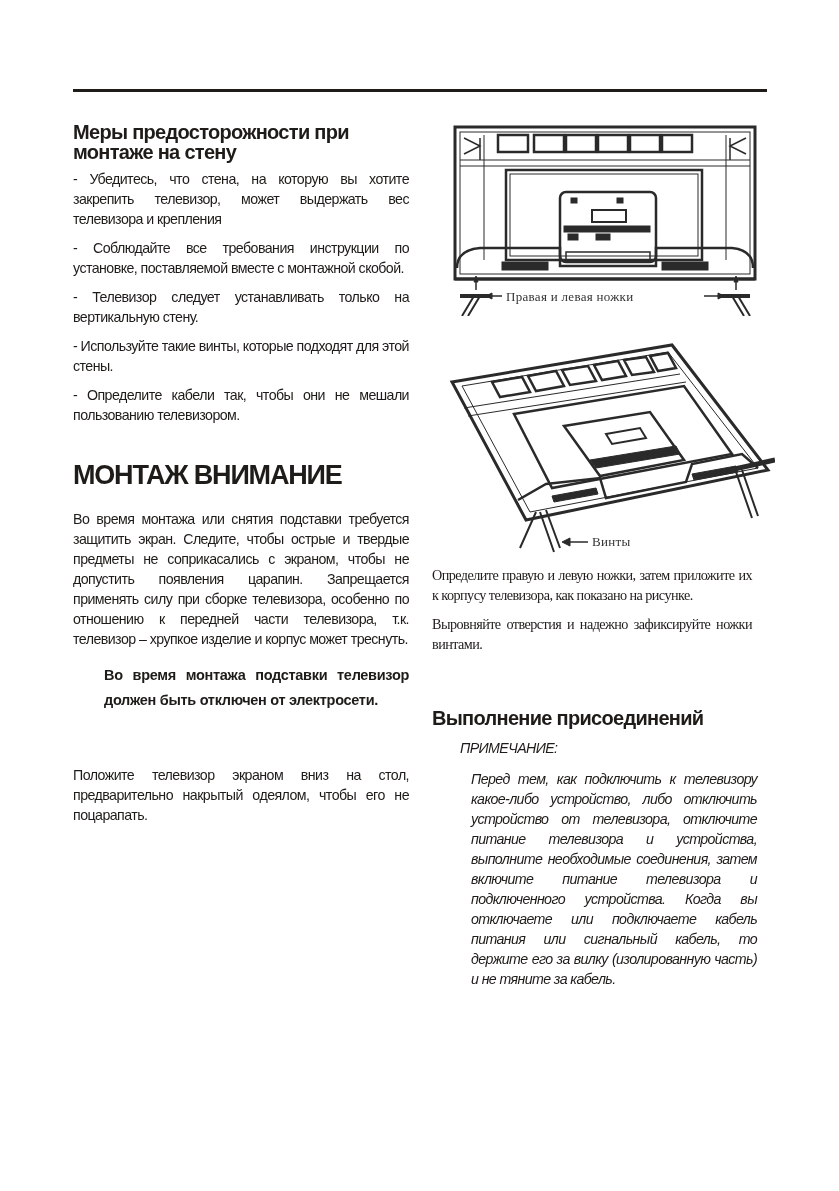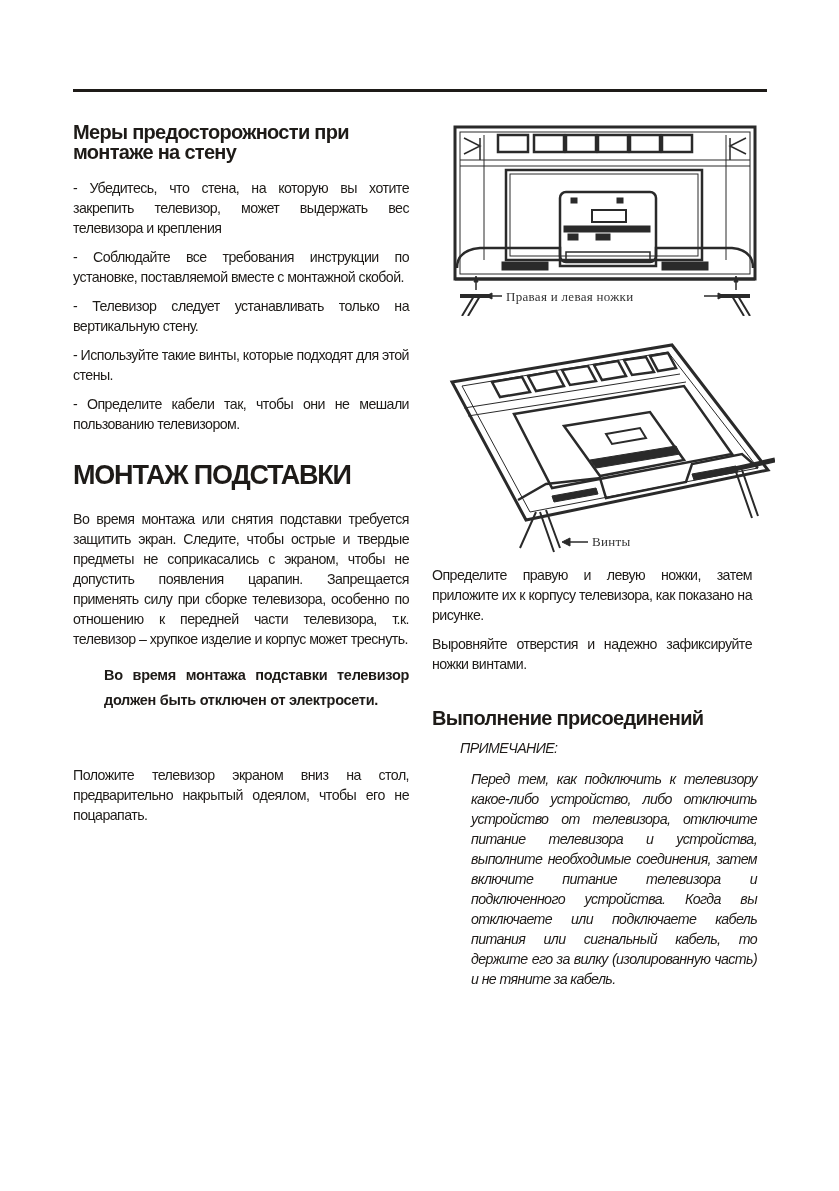--- a/index.html
+++ b/index.html
@@ -17,45 +17,45 @@
   .h-big { position:absolute; left:73px; top:458px; font-size:27px; font-weight:bold;
            letter-spacing:-1.2px; line-height:34px; margin:0; }
   .para1 { position:absolute; left:73px; top:509px; width:336px; }
   .warn { position:absolute; left:104px; top:663px; width:305px; }
   .warn .wt { font-size:14.5px; font-weight:bold; letter-spacing:-0.6px; line-height:18px; }
   .warn .wb { font-size:14.5px; font-weight:bold; letter-spacing:-0.3px; line-height:25px; text-align:justify; }
   .para2 { position:absolute; left:73px; top:765px; width:336px; }
   .fig { position:absolute;text-align:center; }
   .fig svg { display:block; }
   .r-text1 { position:absolute; left:432px; top:565px; width:336px; }
-  .r-text1 p { margin:0 16px 9px 0; }
+  .r-text1 p { margin:0 16px 9px 0;font-family:Liberation Serif, serif; }
   .h-conn { position:absolute; left:432px; top:708px; }
   .note { position:absolute; left:460px; top:738px; width:308px; font-style:italic;
           font-size:14.2px; line-height:20px; letter-spacing:-0.6px; text-align:justify; }
   .note .nt { margin:0; }
   .note .nb { margin:11px; }
   .fig-label { font-family:"Liberation Serif", serif; font-size:13px; fill:#333; letter-spacing:0.3px; }
 </style>
 </head>
 <body>
 
 <div class="rule"></div>
 
 <div class="col left narrow">
   <h3 class="h-small">Меры предосторожности при монтаже на стену</h3>
-  <div class="txt bullets" style="margin-top:16px;">
+  <div class="txt bullets" style="margin-top:7px;">
     <p>- Убедитесь, что стена, на которую вы хотите закрепить телевизор, может выдержать вес телевизора и крепления</p>
     <p>- Соблюдайте все требования инструкции по установке, поставляемой вместе с монтажной скобой.</p>
     <p>- Телевизор следует устанавливать только на вертикальную стену.</p>
     <p>- Используйте такие винты, которые подходят для этой стены.</p>
     <p>- Определите кабели так, чтобы они не мешали пользованию телевизором.</p>
   </div>
 </div>
 
-<h2 class="h-big narrow">МОНТАЖ ПОДСТАВКИ</h2>
+<h2 class="h-big narrow">МОНТАЖ ВНИМАНИЕ</h2>
 
 <div class="para1 txt narrow">
   <p>Во время монтажа или снятия подставки требуется защитить экран. Следите, чтобы острые и твердые предметы не соприкасались с экраном, чтобы не допустить появления царапин. Запрещается применять силу при сборке телевизора, особенно по отношению к передней части телевизора, т.к. телевизор – хрупкое изделие и корпус может треснуть.</p>
 </div>
 
 <div class="warn narrow">
   <div class="wb">Во время монтажа подставки телевизор должен быть отключен от электросети.</div>
 </div>
 
 <div class="para2 txt narrow">

